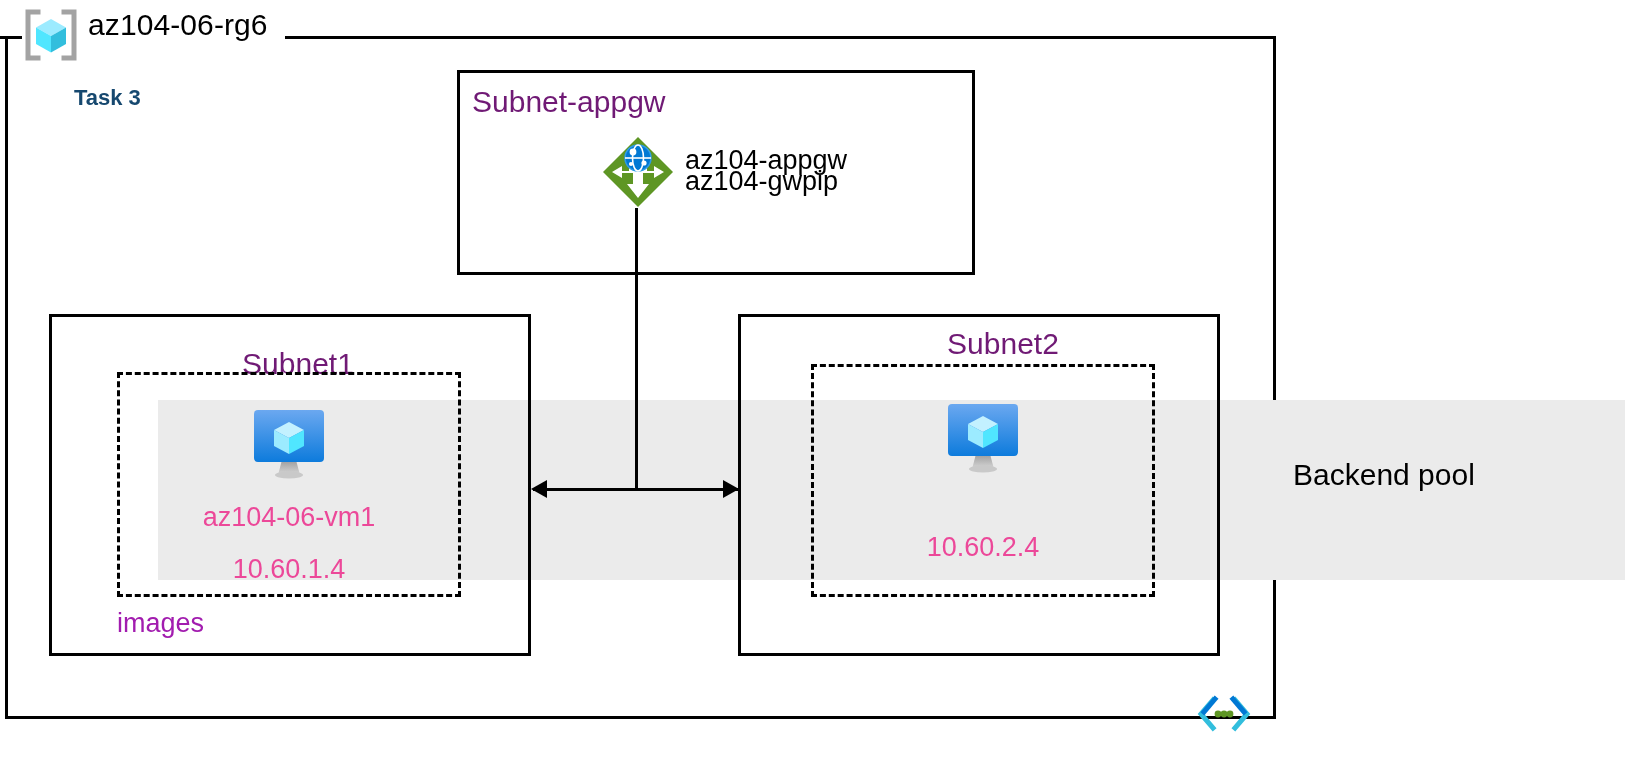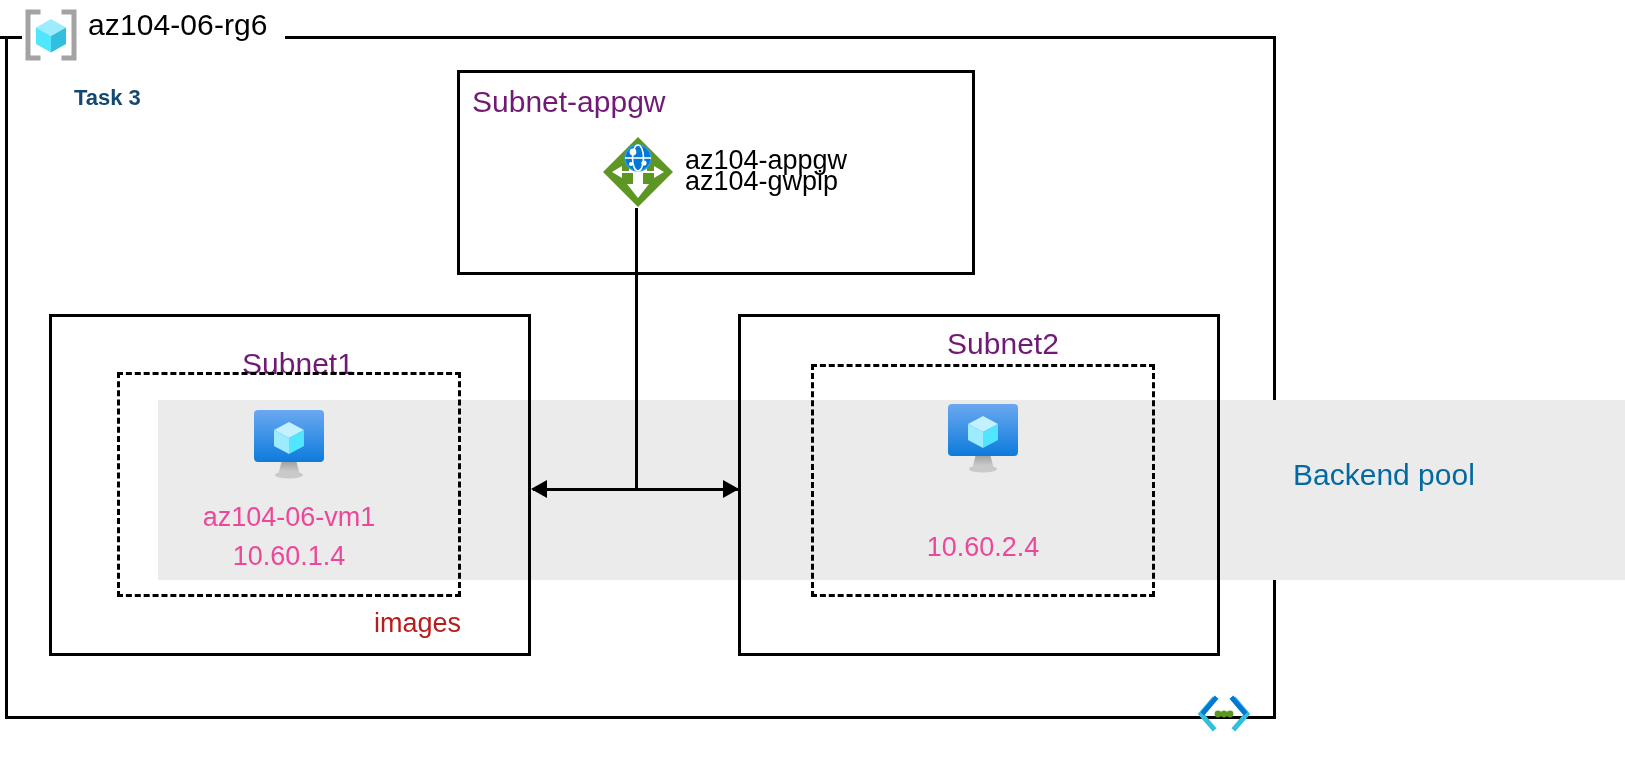--- a/index.html
+++ b/index.html
@@ -66,38 +66,38 @@
   }
 
   
   .backend-band {
     position: absolute;
     background: #EBEBEB;
   }
   .backend-label {
     position: absolute;
     font-size: 30px;
-    color: #0369a1;
+    color: #000000;
     white-space: nowrap;
   }
 
   
   .node-text {
     position: absolute;
     font-size: 27px;
     color: #ec4899;
     text-align: center;
     line-height: 1.28;
     white-space: nowrap;
   }
   .storage-label {
     position: absolute;
     font-size: 27px;
-    color: #b91c1c;
-    text-align: right;
+    color: #a21caf;
+    text-align: left;
     white-space: nowrap;
   }
   .appgw-text {
     position: absolute;
     font-size: 27px;
     color: #000;
     line-height: 1.32;
     white-space: nowrap;
   }
 
@@ -210,21 +210,21 @@
 
       <rect x="8" y="6" width="70" height="52" rx="4" fill="url(#vmScreen1)"></rect>
 
       <polygon points="43,18 58,26 43,34 28,26" fill="#C3F1FF"></polygon>
       <polygon points="28,26 43,34 43,50 28,42" fill="#9CEBFF"></polygon>
       <polygon points="58,26 58,42 43,50 43,34" fill="#50E6FF"></polygon>
     </svg>
   </div>
 
   <div class="node-text" style="left:117px; top:500px; width:344px; z-index:4;">az104-06-vm1</div>
-  <div class="node-text" style="left:117px; top:539px; width:344px; z-index:4;">10.60.1.4</div>
+  <div class="node-text" style="left:117px; top:552px; width:344px; z-index:4;">10.60.1.4</div>
 
   <div class="storage-label" style="left:117px; top:608px; width:344px; z-index:4;">images</div>
 
   <div class="subnet-box" style="left:738px; top:314px; width:482px; height:342px; z-index:2;"></div>
   <div class="subnet-title" style="left:738px; top:327px; width:530px; z-index:3;">Subnet2</div>
 
   <div class="dashed-box" style="left:811px; top:364px; width:344px; height:233px; z-index:3;"></div>
 
   <div class="icon-wrap" style="left:940px; top:398px; width:86px; height:78px; z-index:4;">
     <svg width="86" height="78" viewBox="0 0 86 78">

